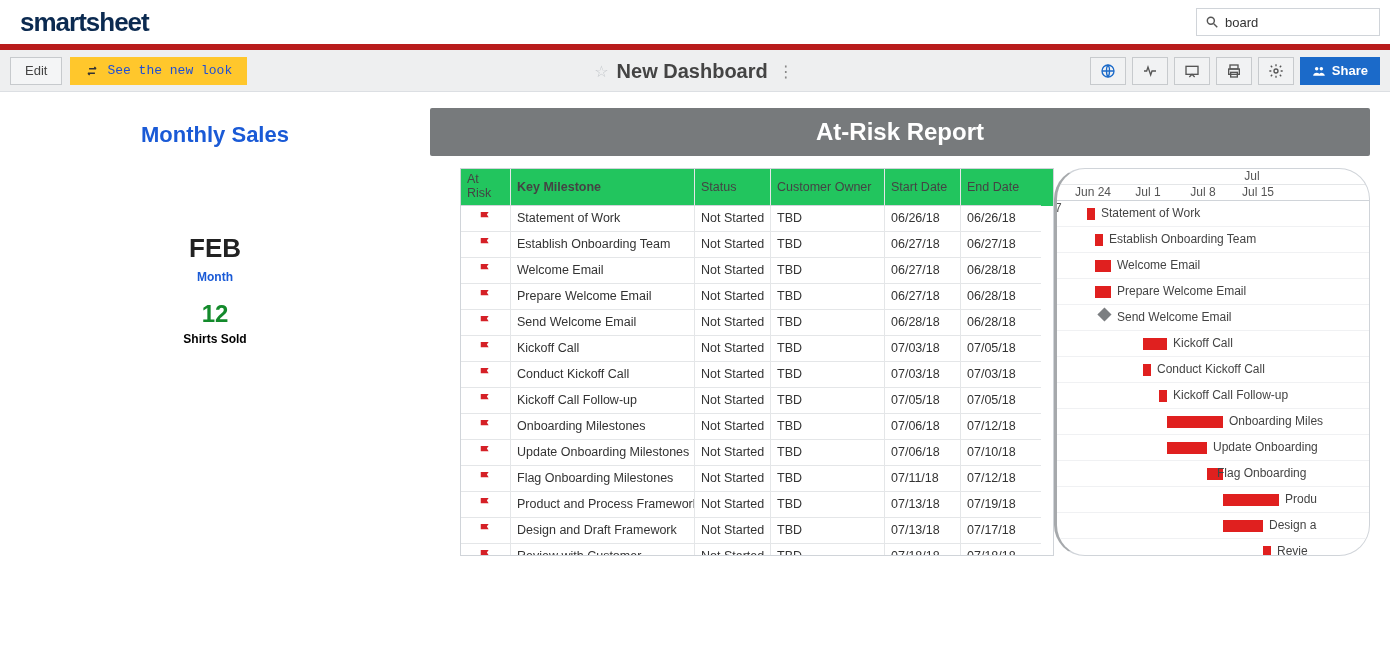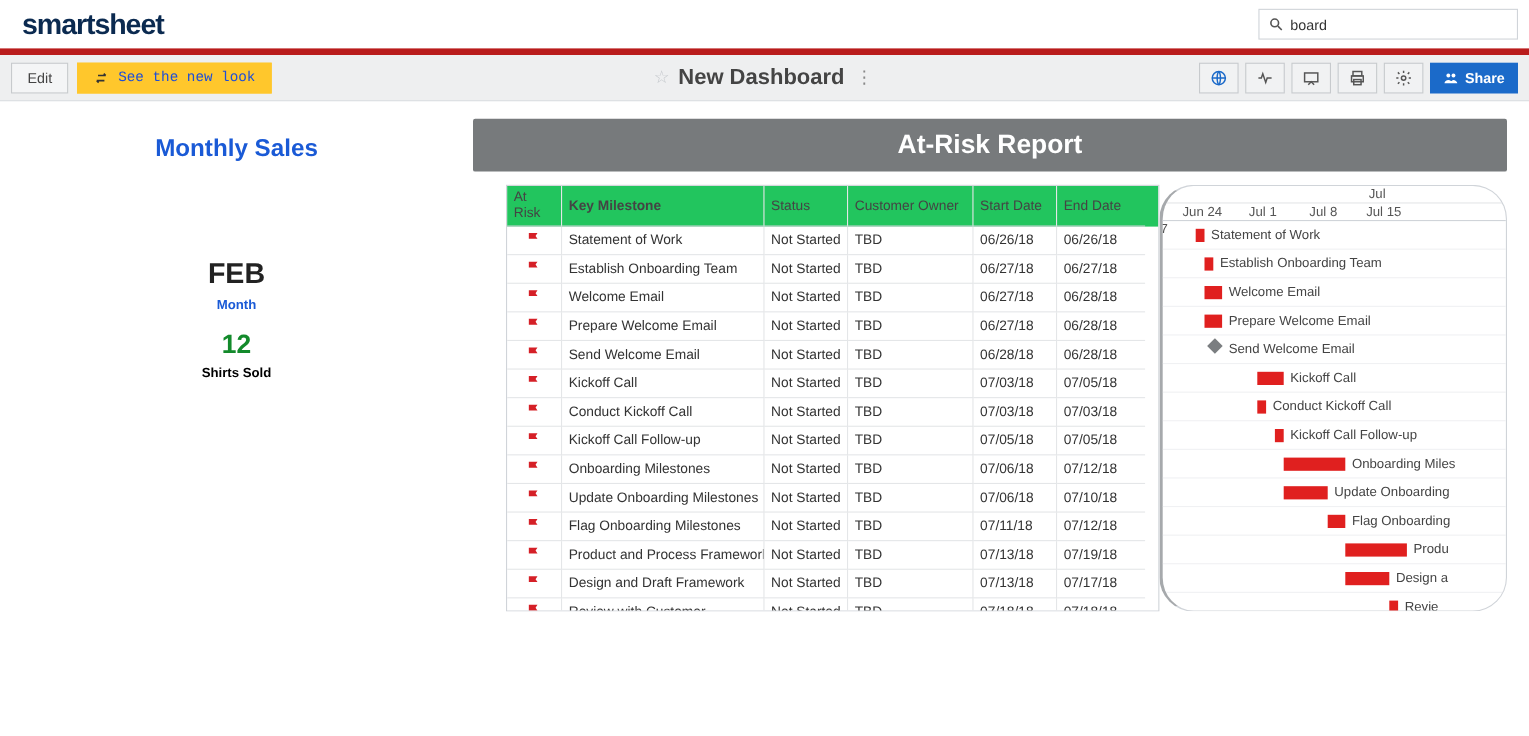--- a/index.html
+++ b/index.html
@@ -25,21 +25,21 @@
     font-weight: 600;
     color: #0b2a50;
     letter-spacing: -1px;
     margin-left: 10px;
   }
   .search-wrap {
     margin-left: auto;
     display: flex;
     align-items: center;
     border: 1px solid #d0d4d9;
-    width: 236px;
+    width: 184px;
     height: 28px;
     padding: 0 8px;
     color: #666;
     background:#fff;
   }
   .search-wrap input {
     border: none;
     outline: none;
     font-size: 13px;
     width: 100%;
@@ -588,21 +588,21 @@
             <div class="grow">
               <div class="bar" style="left:110px;width:56px"></div>
               <div class="bar-label" style="left:168px">Onboarding Miles</div>
             </div>
             <div class="grow">
               <div class="bar" style="left:110px;width:40px"></div>
               <div class="bar-label" style="left:152px">Update Onboarding </div>
             </div>
             <div class="grow">
               <div class="bar" style="left:150px;width:16px"></div>
-              <div class="bar-label" style="left:168px">Flag Onboarding</div>
+              <div class="bar-label" style="left:156px">Flag Onboarding</div>
             </div>
             <div class="grow">
               <div class="bar" style="left:166px;width:56px"></div>
               <div class="bar-label" style="left:224px">Produ</div>
             </div>
             <div class="grow">
               <div class="bar" style="left:166px;width:40px"></div>
               <div class="bar-label" style="left:208px">Design a</div>
             </div>
             <div class="grow">

